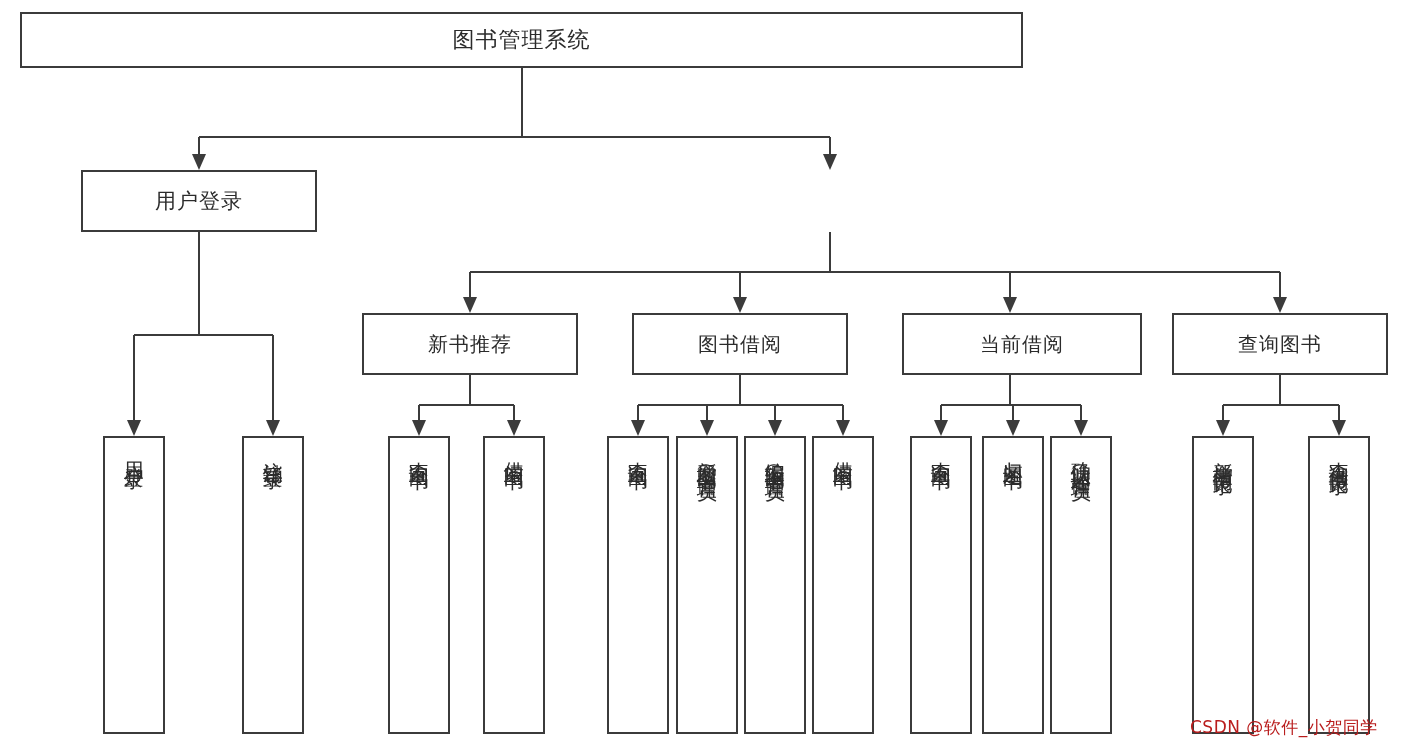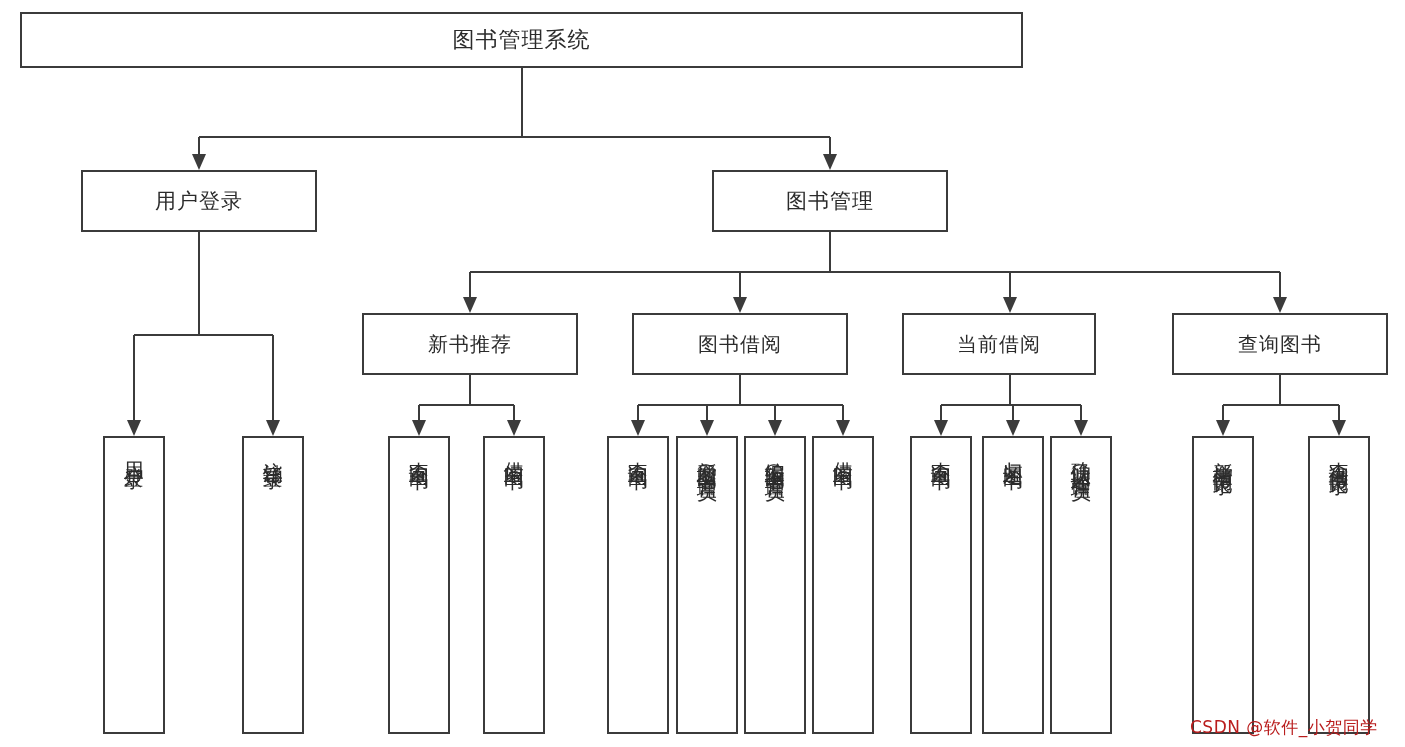--- a/index.html
+++ b/index.html
@@ -86,31 +86,28 @@
 
 <div id="canvas">
 
   <div class="node root" id="n-root" style="left: 20px; top: 12px; width: 1003px; height: 56px;">
     <span class="label">图书管理系统</span>
   </div>
 
   <div class="node tier2" id="n-t2-0" style="left: 81px; top: 170px; width: 236px; height: 62px;">
     <span class="label">用户登录</span>
   </div>
-  <div class="node tier2" id="n-t2-1" style="left: 712px; top: 170px; width: 236px; height: 62px;">
-    <span class="label">图书管理</span>
-  </div>
 
   <div class="node tier3" id="n-t3-1" style="left: 632px; top: 313px; width: 216px; height: 62px;">
     <span class="label">图书借阅</span>
   </div>
   <div class="node tier3" id="n-t3-0" style="left: 362px; top: 313px; width: 216px; height: 62px;">
     <span class="label">新书推荐</span>
   </div>
-  <div class="node tier3" id="n-t3-2" style="left: 902px; top: 313px; width: 194px; height: 62px;">
+  <div class="node tier3" id="n-t3-2" style="left: 902px; top: 313px; width: 240px; height: 62px;">
     <span class="label">当前借阅</span>
   </div>
   <div class="node tier3" id="n-t3-3" style="left: 1172px; top: 313px; width: 216px; height: 62px;">
     <span class="label">查询图书</span>
   </div>
 
   <div class="node leaf" id="n-lf-0" style="left: 103px; top: 436px; width: 62px; height: 298px;">
     <span class="label">用户登录</span>
   </div>
   <div class="node leaf" id="n-lf-1" style="left: 242px; top: 436px; width: 62px; height: 298px;">

